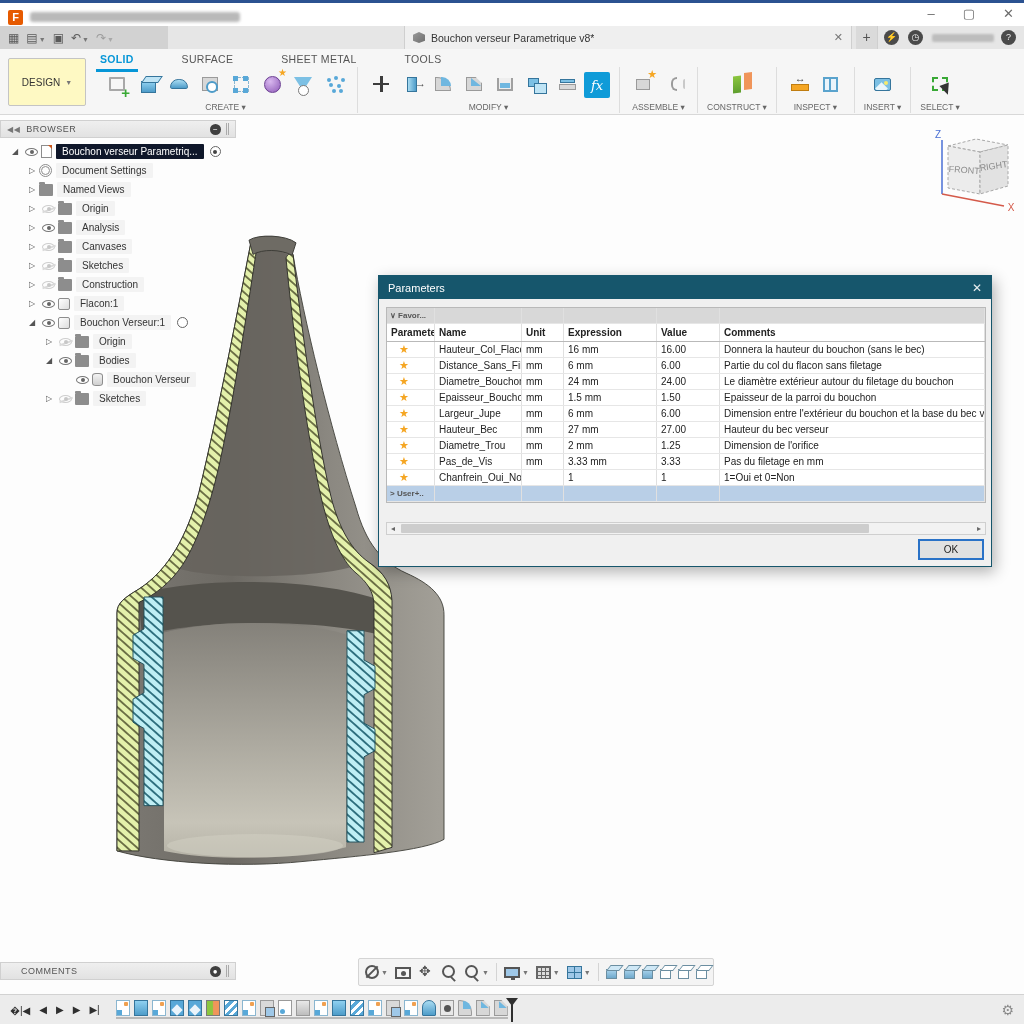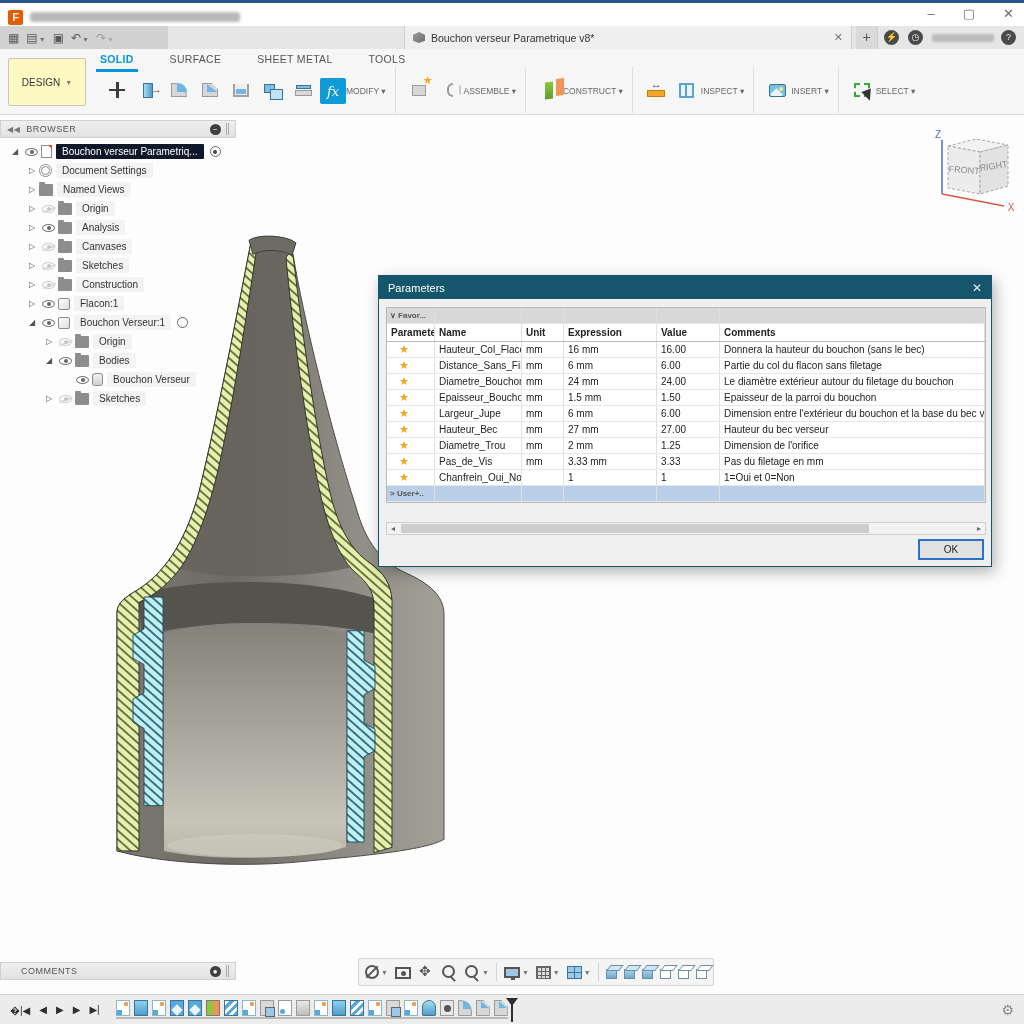--- a/index.html
+++ b/index.html
@@ -22,25 +22,25 @@
   .doc-tab .cube { width:12px; height:11px; background:linear-gradient(135deg,#9a9a9a,#6e6e6e); clip-path:polygon(50% 0,100% 25%,100% 80%,50% 100%,0 80%,0 25%); }
   .doc-tab .label { font-size:10.5px; color:#333; white-space:nowrap; overflow:hidden; }
   .doc-tab .x { margin-left:auto; color:#777; font-size:11px; }
   .tab-plus { position:absolute; left:856px; top:0; width:22px; height:23px; background:#dadada; border-right:1px solid #cfcfcf; color:#555; font-size:14px; text-align:center; line-height:22px; }
   .hdr-circle { position:absolute; top:4px; width:15px; height:15px; border-radius:50%; background:#4a4a4a; color:#eee; font-size:9px; text-align:center; line-height:15px; }
   .user-redacted { position:absolute; left:932px; top:8px; width:62px; height:8px; background:#bdbdbd; border-radius:2px; filter:blur(1px); }
 
   
   .ribbon { position:absolute; left:0; top:49px; width:1024px; height:66px; background:#f6f6f6; border-bottom:1px solid #d8d8d8; }
   .design-btn { position:absolute; left:8px; top:9px; width:78px; height:48px; background:#fef9c3; border:1px solid #c4c4c4; border-radius:2px; font-size:10px; color:#333; display:flex; align-items:center; justify-content:center; gap:4px; }
-  .rtabs { position:absolute; left:96px; top:2px; display:flex; gap:28px; }
+  .rtabs { position:absolute; left:96px; top:2px; display:flex; gap:40px; }
   .rtab { font-size:10.5px; color:#555; padding:2px 4px 4px; letter-spacing:.3px; }
   .rtab.active { color:#0696d7; font-weight:bold; border-bottom:3px solid #0696d7; }
   .rgroups { position:absolute; left:94px; top:18px; display:flex; height:46px; }
-  .rgroup { display:flex; flex-direction:row; align-items:center; padding:0 9px; border-right:1px solid #ddd; }
+  .rgroup { display:flex; flex-direction:column; align-items:center; padding:0 9px; border-right:1px solid #ddd; }
   .rgroup:last-child { border-right:none; }
   .ricons { display:flex; align-items:center; gap:3px; height:34px; }
   .rlabel { font-size:8.5px; color:#666; margin-top:1px; }
   .ri { width:28px; height:30px; position:relative; display:flex; align-items:center; justify-content:center; }
 
   
   .ri i { display:block; }
   .ri-create-sketch i { width:16px; height:14px; border:2px solid #a8a8a8; border-radius:1px; }
   .ri-create-sketch::after { content:"+"; position:absolute; right:1px; bottom:-2px; color:#39a935; font-size:15px; font-weight:bold; }
   .cube3d { width:15px; height:12px; background:linear-gradient(180deg,#8fd0f0,#4e9cc9); border:1px solid #35759c; position:relative; margin-top:5px; }
@@ -231,20 +231,49 @@
     </div>
     <div class="rtabs" id="rtabs">
         <span class="rtab active">SOLID</span>
         <span class="rtab">SURFACE</span>
         <span class="rtab">SHEET METAL</span>
         <span class="rtab">TOOLS</span>
       </div>
     <div class="rgroups" id="rgroups">
         <div class="rgroup">
           <div class="ricons">
+            <div class="ri ri-create-sketch">
+              <i></i>
+            </div>
+            <div class="ri ri-extrude">
+              <i class="cube3d"></i>
+            </div>
+            <div class="ri ri-revolve">
+              <i></i>
+            </div>
+            <div class="ri ri-hole">
+              <i></i>
+            </div>
+            <div class="ri ri-pattern">
+              <i></i>
+            </div>
+            <div class="ri ri-form">
+              <i></i>
+            </div>
+            <div class="ri ri-pipe">
+              <i></i>
+            </div>
+            <div class="ri ri-sphere">
+              <i></i>
+            </div>
+          </div>
+          <div class="rlabel">CREATE ▾</div>
+        </div>
+        <div class="rgroup">
+          <div class="ricons">
             <div class="ri ri-move">
               <i></i>
             </div>
             <div class="ri ri-presspull">
               <i></i>
             </div>
             <div class="ri ri-fillet">
               <i></i>
             </div>
             <div class="ri ri-chamfer">

